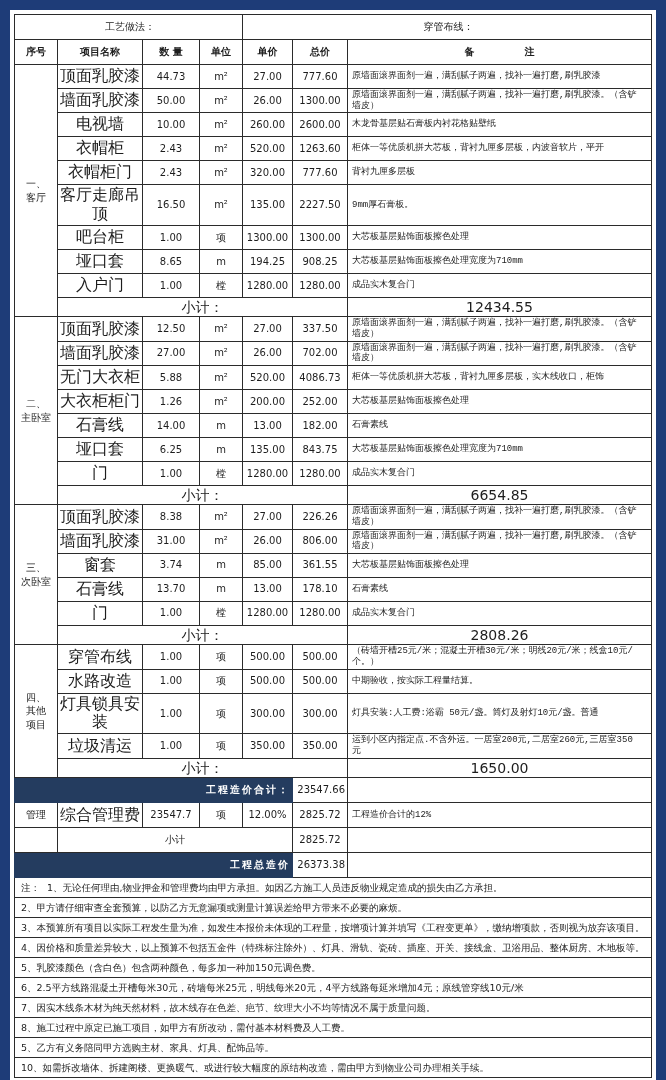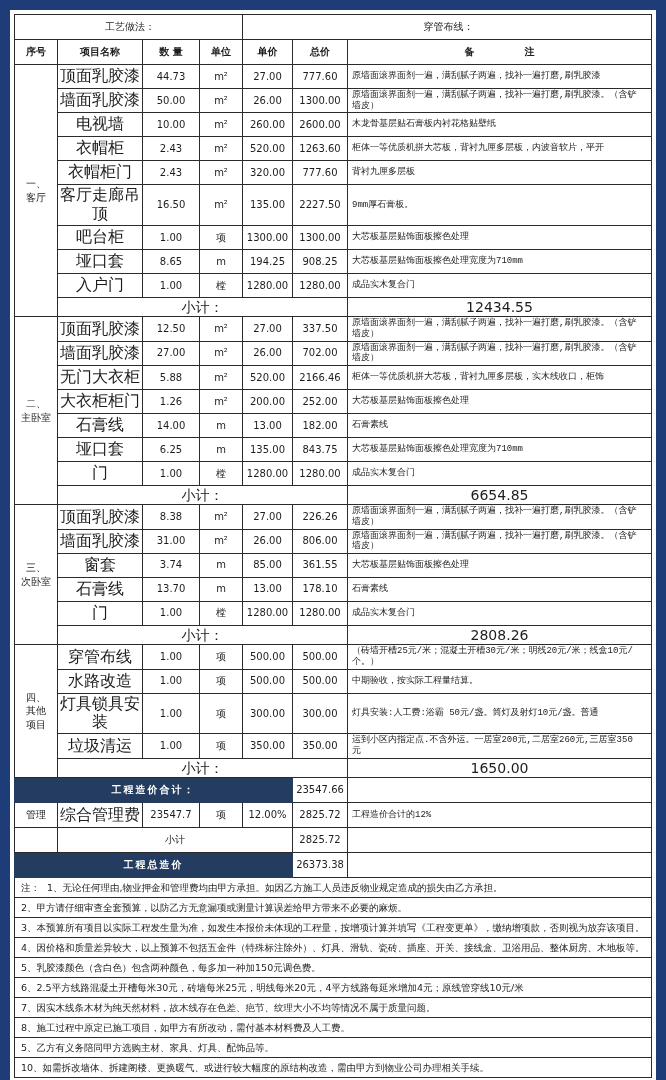--- a/index.html
+++ b/index.html
@@ -24,21 +24,21 @@
     border:1px solid var(--grid);font-size:10px;color:var(--ink);
     padding:1px 2px;height:21px;line-height:1.18;text-align:center;
     word-break:break-all;
   }
   .meta-row td{text-align:center;height:22px;padding-left:5px;font-size:10px;}
   .header-row td{font-weight:bold;height:22px;border-radius:11px;}
   .seccell{white-space:pre-line;font-size:10px;line-height:1.35;}
   .c-name{font-size:16px;}
   .c-remark{text-align:left;font-size:9px;padding-left:4px;padding-right:10px;font-family:Liberation Mono, monospace;}
   .subtotal-row td{height:15px;font-size:14px;}
-  .dark-row td{height:22px;}
+  .dark-row td{height:22px;text-align:right;}
   .darkcell{background:var(--darkrow);color:#ffffff;font-weight:bold;letter-spacing:2px;border-color:var(--darkrow);}
   .mgmt-row td{height:22px;}
   .note-row td{text-align:left;font-size:9.5px;height:17px;padding-left:6px;line-height:1.2;}
   .note-prefix{margin-right:7px;}
 </style>
 </head>
 <body>
 
 <div class="frame">
 
@@ -161,21 +161,21 @@
           <td>m²</td>
           <td>26.00</td>
           <td>702.00</td>
           <td class="c-remark">原墙面滚界面剂一遍，满刮腻子两遍，找补一遍打磨,刷乳胶漆。（含铲墙皮）</td>
         </tr>
         <tr>
           <td class="c-name">无门大衣柜</td>
           <td>5.88</td>
           <td>m²</td>
           <td>520.00</td>
-          <td>2166.46</td>
+          <td>4086.73</td>
           <td class="c-remark">柜体一等优质机拼大芯板，背衬九厘多层板，实木线收口，柜饰</td>
         </tr>
         <tr>
           <td class="c-name">大衣柜柜门</td>
           <td>1.26</td>
           <td>m²</td>
           <td>200.00</td>
           <td>252.00</td>
           <td class="c-remark">大芯板基层贴饰面板擦色处理</td>
         </tr>

